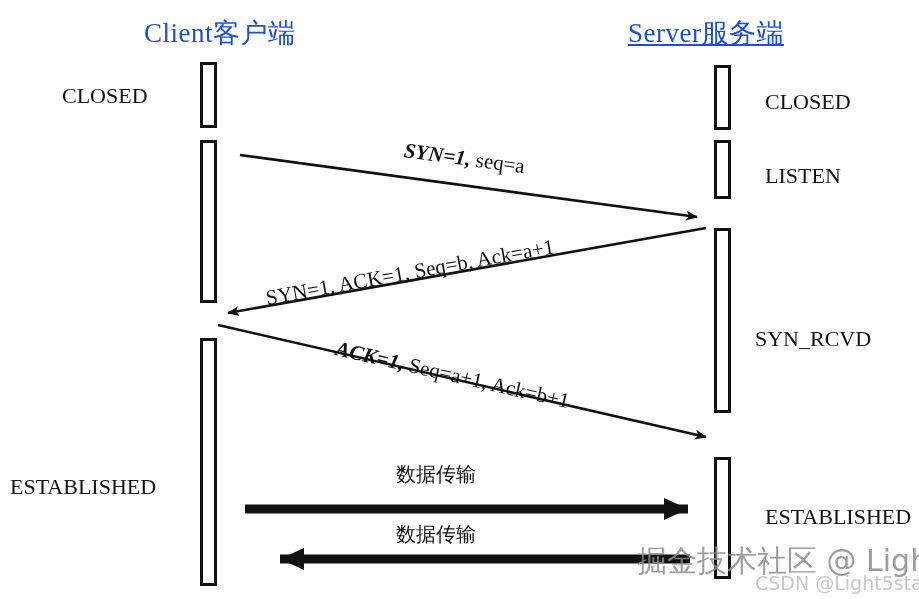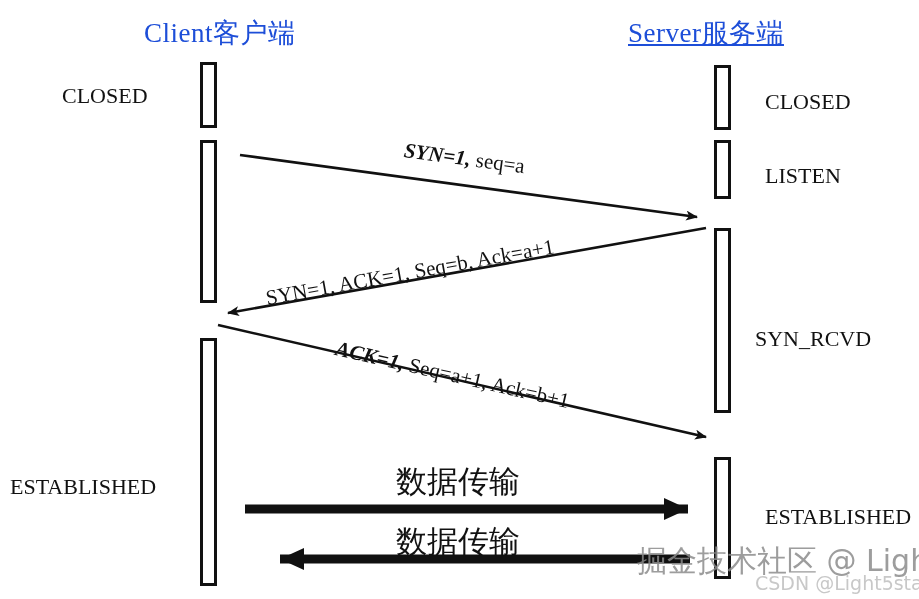--- a/index.html
+++ b/index.html
@@ -49,21 +49,21 @@
     font-style: italic;
     font-weight: 600;
   }
   .msg-label .mono {
     font-family: "Liberation Serif", "DejaVu Serif", serif;
   }
   .cn-label {
     position: absolute;
     white-space: nowrap;
     font-family: Liberation Mono, monospace;
-    font-size: 31px;
+    font-size: 20px;
     color: #111111;
   }
   .svg-layer {
     position: absolute;
     left: 0;
     top: 0;
     width: 919px;
     height: 599px;
     pointer-events: none;
   }

